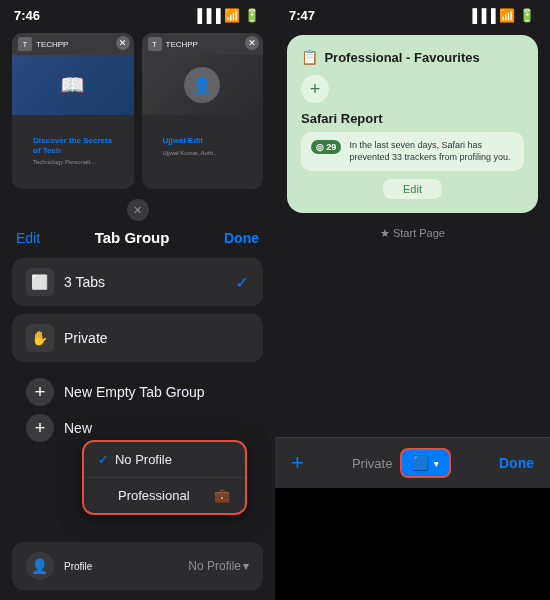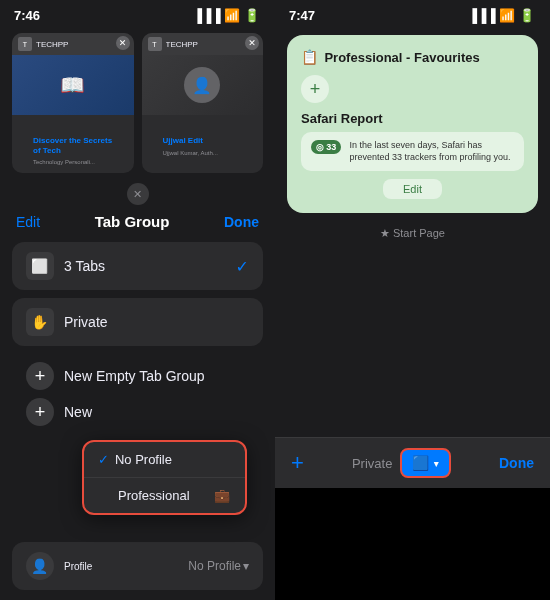--- a/index.html
+++ b/index.html
@@ -39,21 +39,21 @@
 
     
     .tab-previews {
       display: flex;
       gap: 8px;
       padding: 6px 12px;
       flex: 0 0 auto;
     }
     .tab-card {
       flex: 1;
-      height: 140px;
+      height: 156px;
       background: #2c2c2e;
       border-radius: 10px;
       overflow: hidden;
       position: relative;
     }
     .tab-card-header {
       background: #3a3a3c;
       padding: 4px 6px;
       display: flex;
       align-items: center;
@@ -581,21 +581,21 @@
     <div class="favourites-header">
       <span class="favourites-icon">📋</span>
       <span class="favourites-title">Professional - Favourites</span>
     </div>
     <div class="favourites-add-btn">+</div>
 
     <div class="privacy-report-section">
       <div class="privacy-report-title">Safari Report</div>
       <div class="privacy-report-card">
         <span class="privacy-badge">
-          ◎ <span>33</span>
+          ◎ <span>29</span>
         </span>
         <span class="privacy-text">In the last seven days, Safari has prevented 33 trackers from profiling you.</span>
       </div>
       <div class="edit-btn">
         <div class="edit-btn-inner">Edit</div>
       </div>
     </div>
   </div>
 
   <div class="start-page-label">★ Start Page</div>

